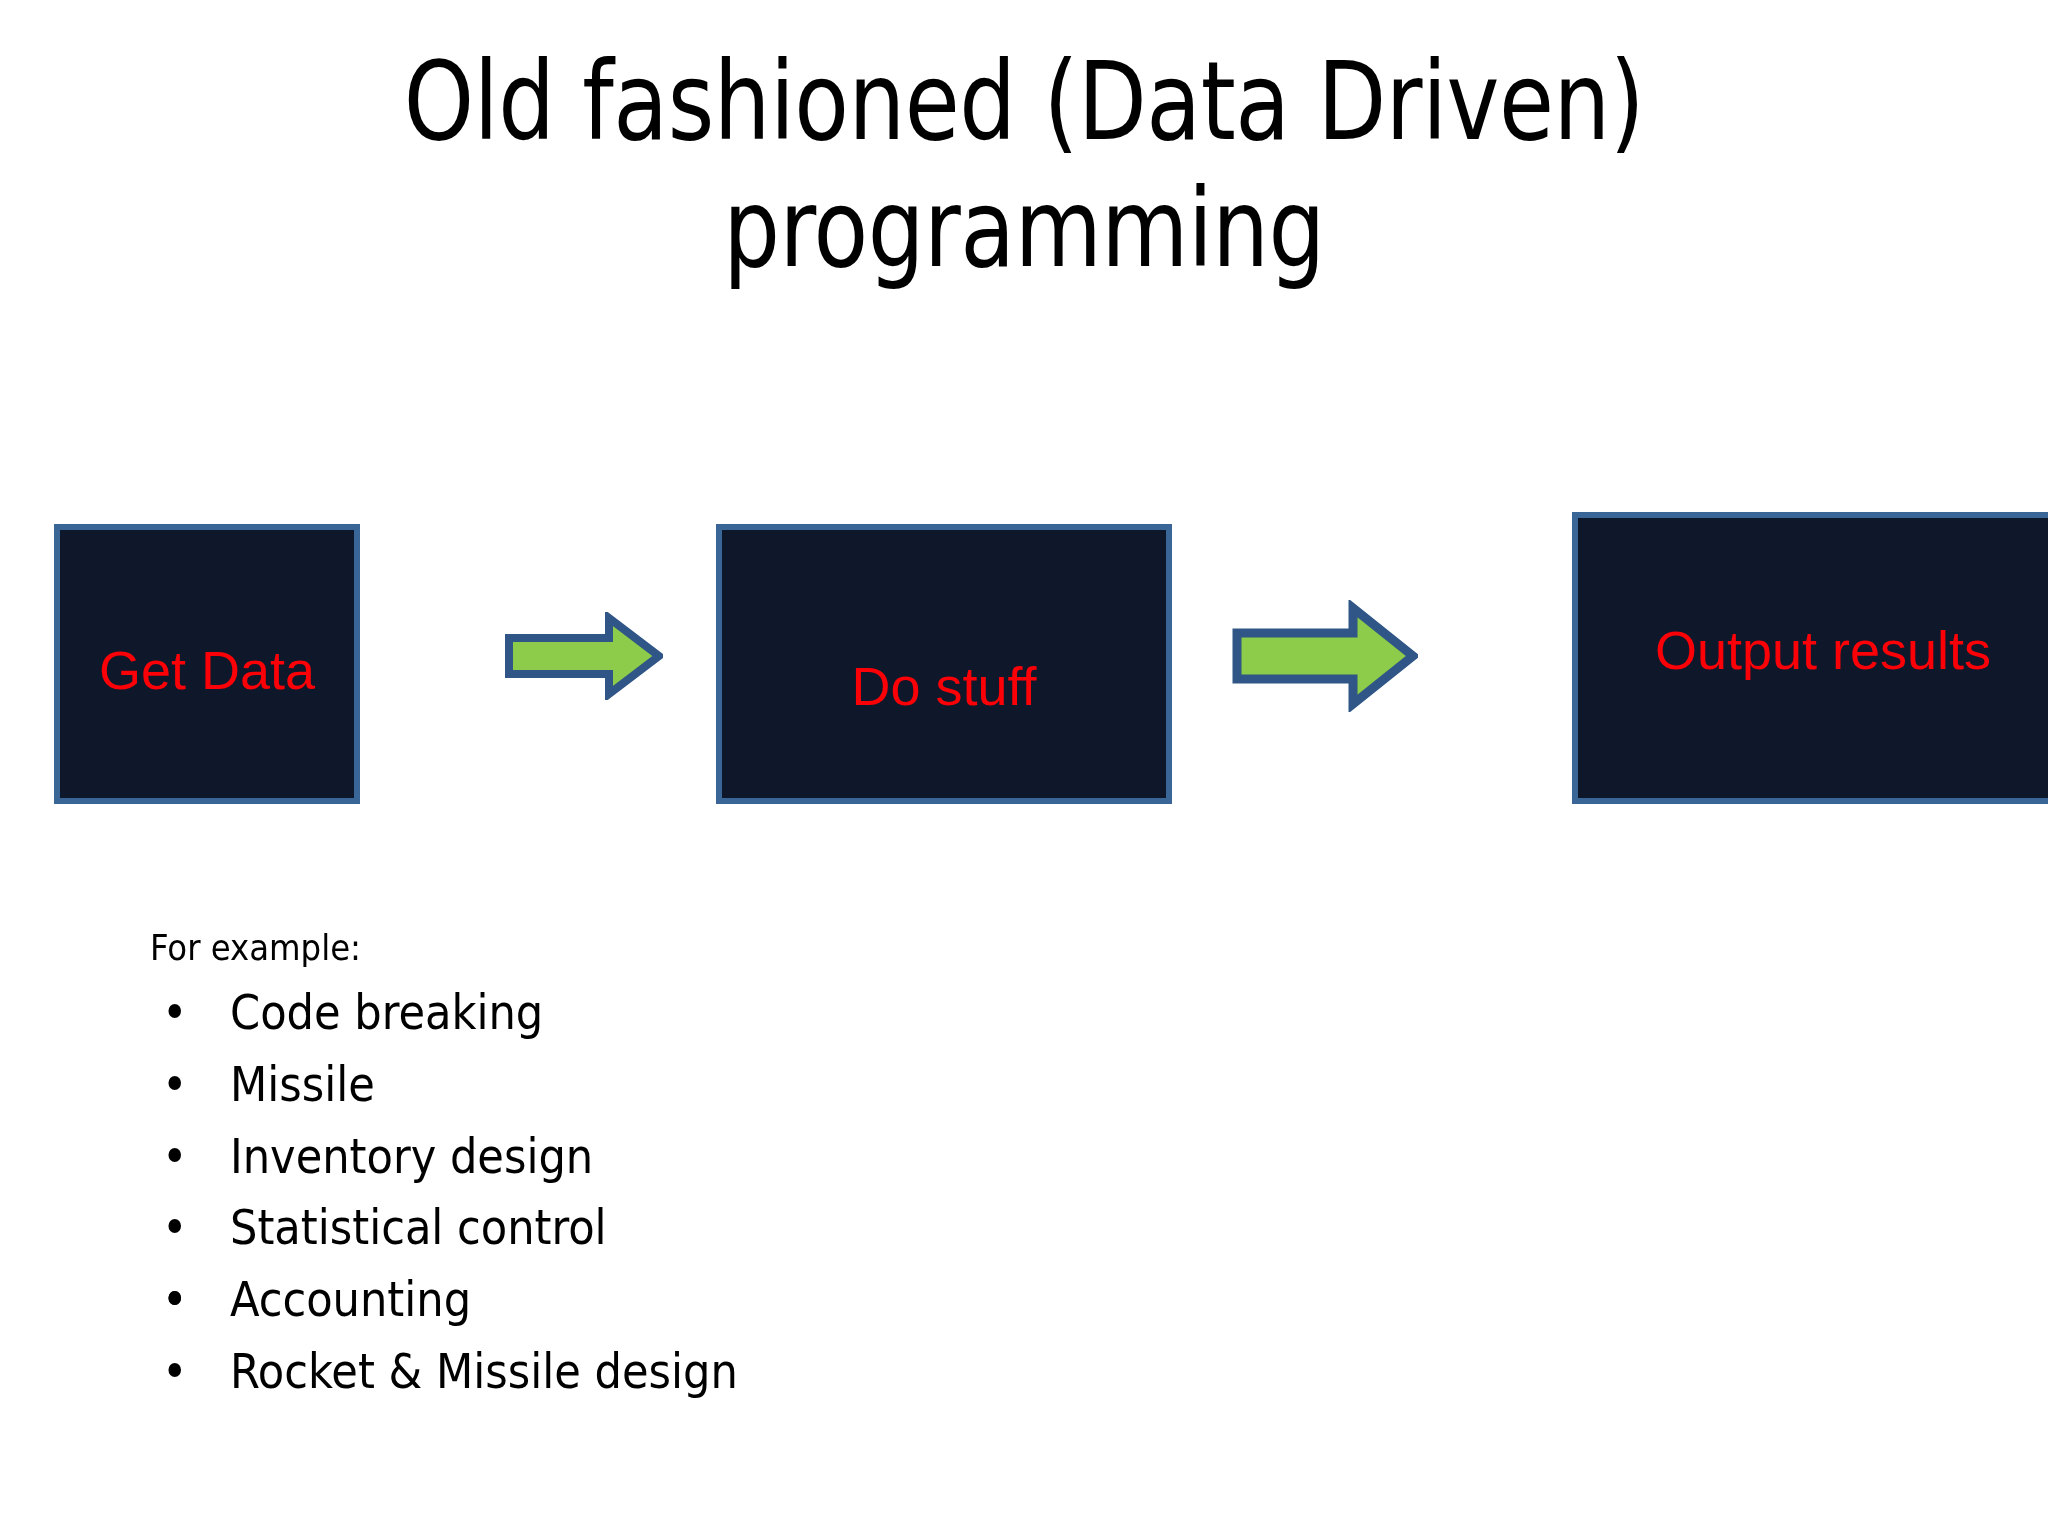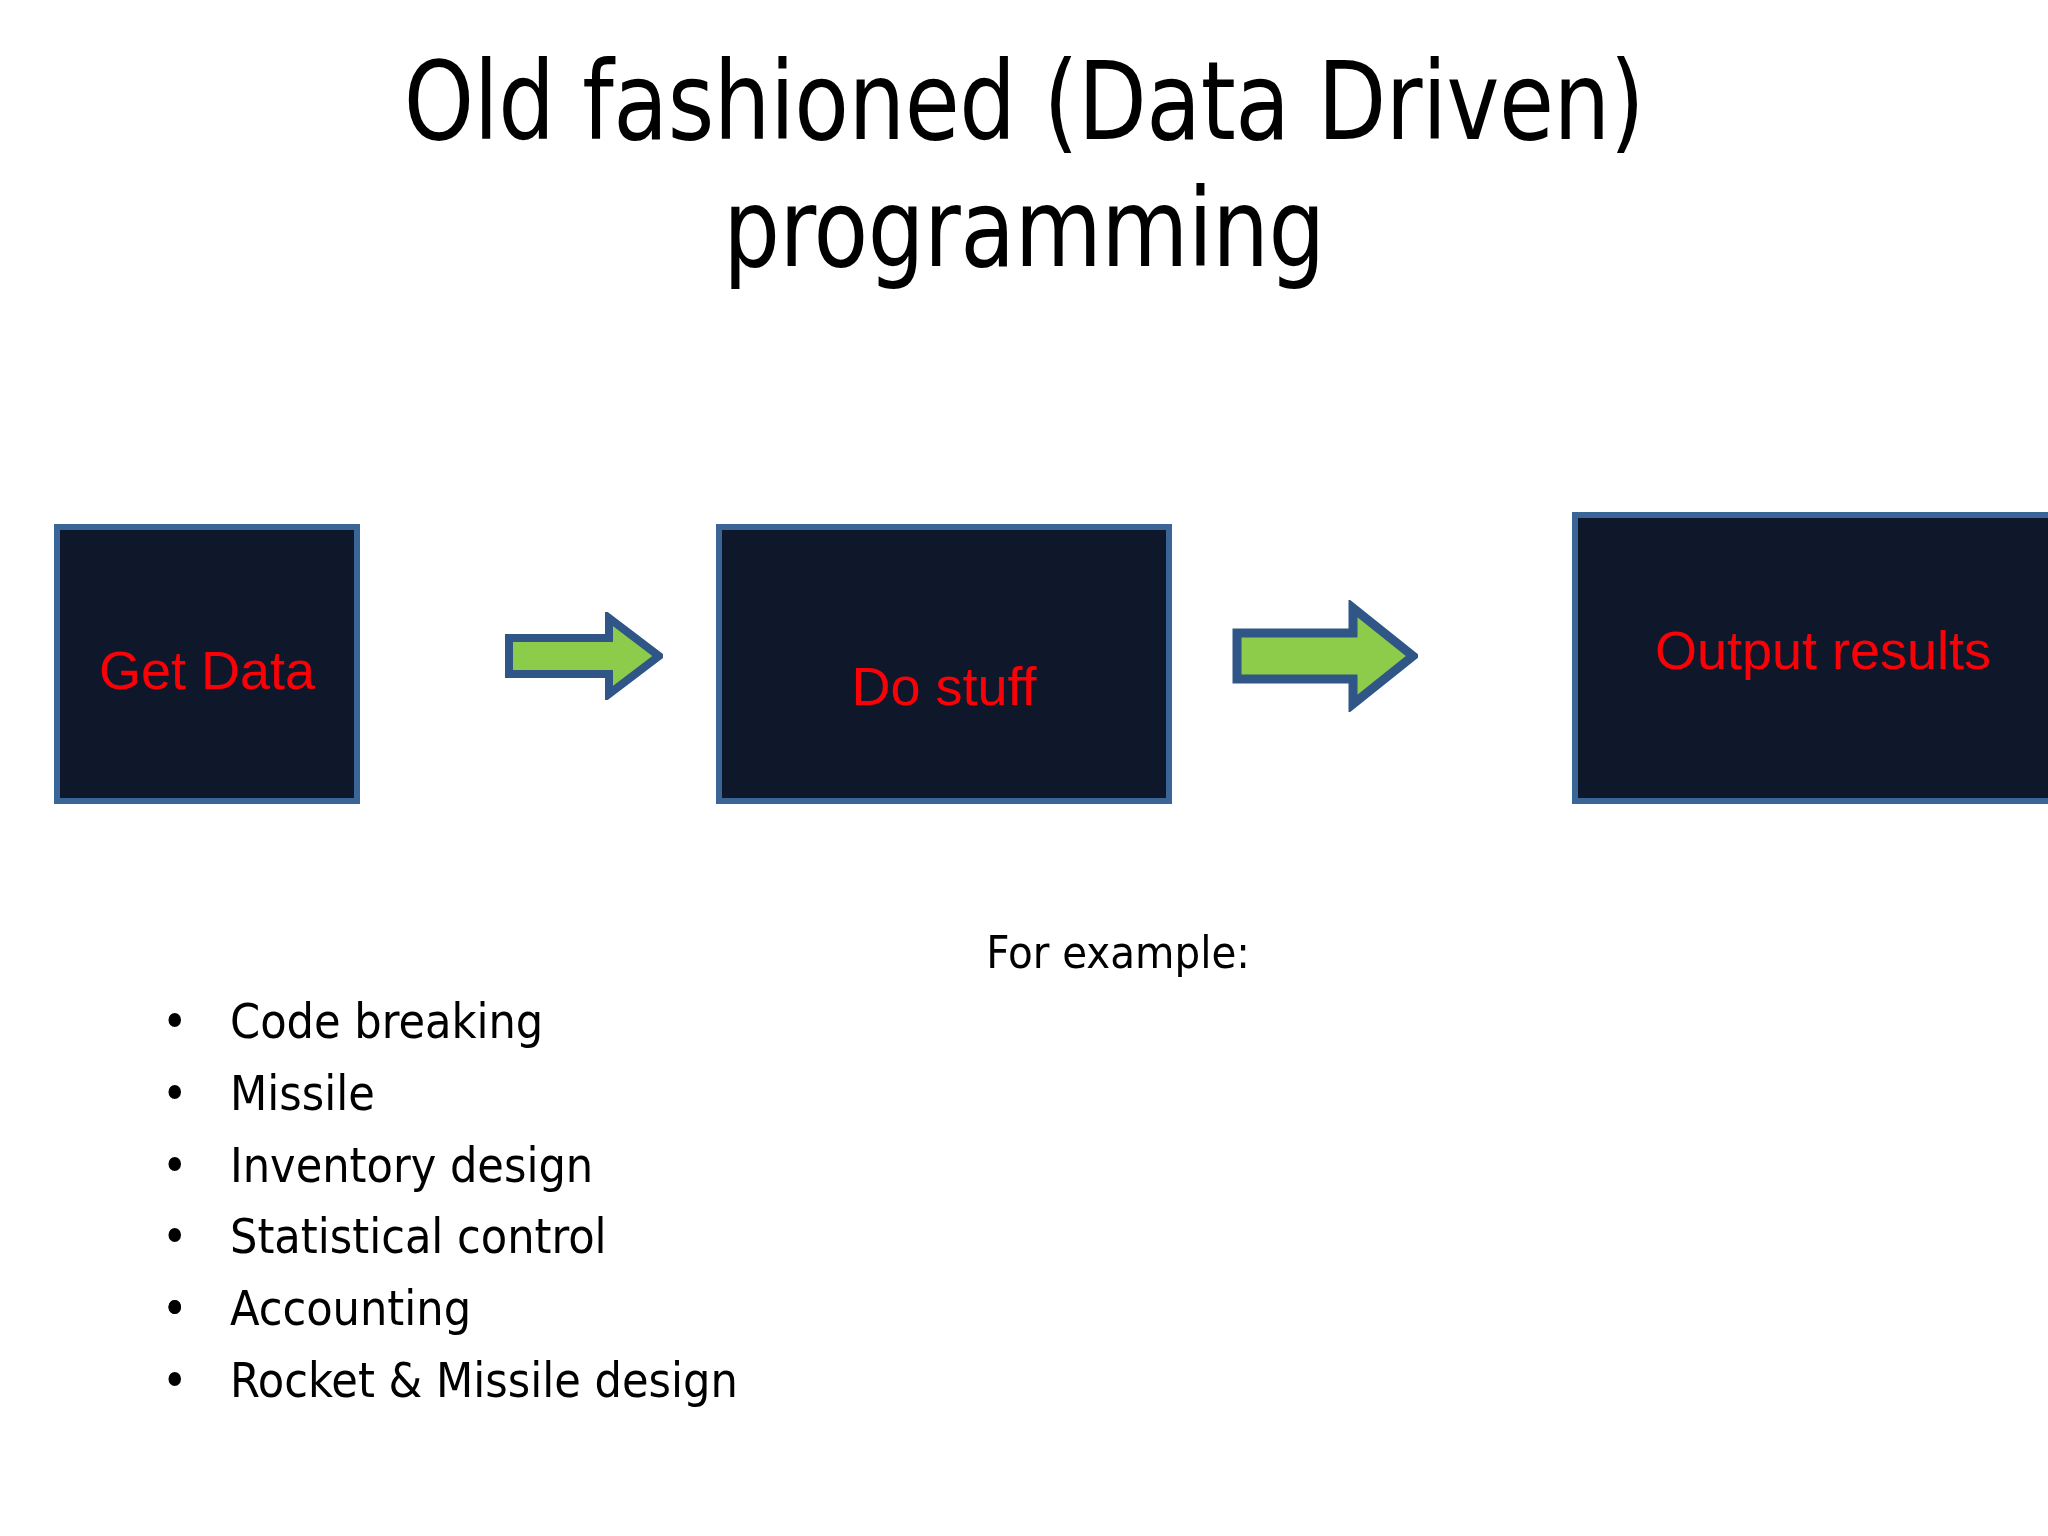--- a/index.html
+++ b/index.html
@@ -83,26 +83,25 @@
     position: absolute;
     left: 150px;
     top: 930px;
     width: 1100px;
     color: #000000;
     font-family: "DejaVu Sans Condensed", "Liberation Sans Narrow", "Liberation Sans", sans-serif;
     font-size: 48px;
     line-height: 1;
   }
   #example-intro {
-    font-size: 45px;
+    font-size: 36px;
     line-height: 1;
     margin: 0 0 20px 0;
     padding: 0;
     white-space: nowrap;
-    text-align: right;
   }
   #example-list {
     list-style: none;
     margin: 0;
     padding: 0;
   }
   #example-list li {
     position: relative;
     padding-left: 80px;
     margin: 0 0 18px 0;

